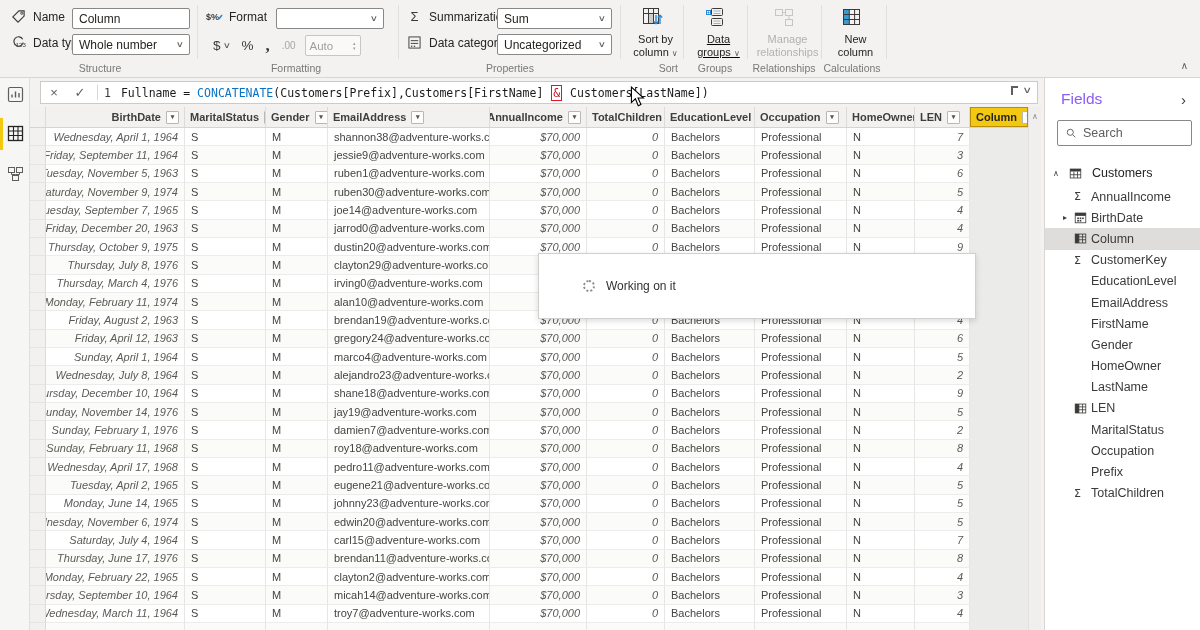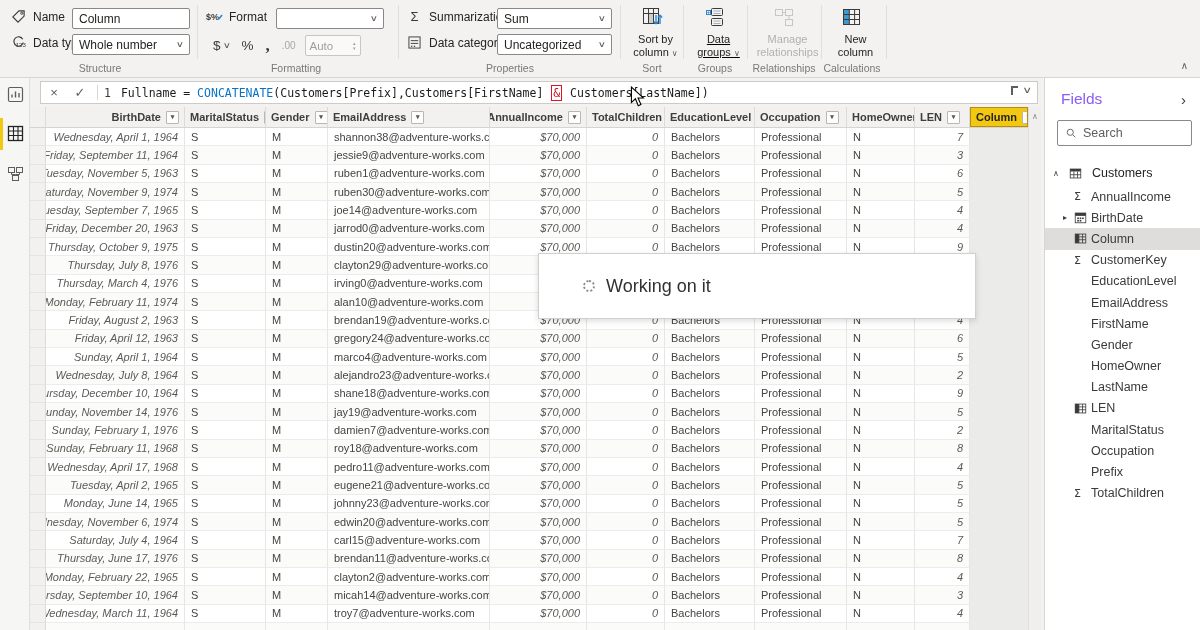--- a/index.html
+++ b/index.html
@@ -67,21 +67,21 @@
   .c-em{width:162px;flex:0 0 162px} .c-ai{width:97px;flex:0 0 97px} .c-tc{width:78px;flex:0 0 78px}
   .c-el{width:90px;flex:0 0 90px} .c-oc{width:92px;flex:0 0 92px} .c-ho{width:68px;flex:0 0 68px}
   .c-len{width:55px;flex:0 0 55px} .c-col{width:58px;flex:0 0 58px}
 
   .vscroll { position:absolute; left:1028px; top:107px; width:13px; height:523px; background:#f0efee; border-left:1px solid #e3e1df; display:flex; justify-content:center; }
   .vscroll .up { font-size:8px; color:#8a8886; margin-top:5px; }
 
   
   .dialog { position:absolute; left:538px; top:253px; width:438px; height:66px; background:#fff; border:1px solid #d2d0ce; box-shadow:0 2px 6px rgba(0,0,0,.14); display:flex; align-items:center; padding-left:44px; gap:11px; z-index:20; }
   .spinner { width:12px; height:12px; border:2px dotted #8a8886; border-radius:50%; }
-  .dialog .msg { font-size:18px; color:#323130; }
+  .dialog .msg { font-size:12px; color:#323130; }
 
   
   .fields-pane { position:absolute; left:1044px; top:78px; width:156px; height:552px; background:#fff; border-left:1px solid #d8d6d4; z-index:5; }
   .fp-head { display:flex; justify-content:space-between; align-items:center; padding:12px 14px 0 16px; }
   .fp-title { font-size:15.5px; color:#8b5cf6; }
   .fp-collapse { font-size:15px; color:#3b3a39; cursor:pointer; }
   .fp-search { margin:12px 8px 0 12px; height:26px; border:1px solid #8a8886; border-radius:2px; display:flex; align-items:center; gap:7px; padding:0 8px; background:#fff; }
   .fp-search input { border:none; outline:none; width:100px; font-size:12.5px; color:#252423; font-family:"Liberation Sans",sans-serif; background:transparent; }
   .fp-search input::placeholder { color:#605e5c; }
   .fp-table-row { display:flex; align-items:center; gap:6px; margin:16px 0 2px 8px; height:22px; cursor:pointer; }
@@ -196,21 +196,21 @@
             <rect x="3.5" y="3.5" width="15" height="15" fill="none" stroke="#3b3a39"></rect>
             <path d="M3.5 8.5h15M8.5 3.5v15M13.5 3.5v15" stroke="#3b3a39" fill="none"></path>
             <rect x="9" y="9" width="4" height="9" fill="#d0cecc"></rect>
             <path d="M16 10 l0 9 M16 19 l-2.2-2.6 M16 19 l2.2-2.6" stroke="#2b88d8" stroke-width="1.4" fill="none"></path>
             <path d="M20 19 l0 -9 M20 10 l-2.2 2.6 M20 10 l2.2 2.6" stroke="#2b88d8" stroke-width="1.4" fill="none"></path>
           </svg>
       </span>
       <span class="bb-line">Sort by</span>
       <span class="bb-line"><span>column</span> <span class="chev">∨</span></span>
     </div>
-    <div class="rb-group-label" style="left:626px; width:52px;">Sort</div>
+    <div class="rb-group-label" style="left:626px; width:52px;text-align:right;">Sort</div>
     <div class="rb-divider" style="left:683px;"></div>
 
     <div class="bigbtn" style="left:688px; width:54px;text-decoration:underline;">
       <span class="bb-icon">
         <svg width="24" height="24" viewBox="0 0 24 24">
             <rect x="8.5" y="3.5" width="11" height="7" rx="1" fill="none" stroke="#3b3a39"></rect>
             <rect x="8.5" y="13.5" width="11" height="7" rx="1" fill="none" stroke="#3b3a39"></rect>
             <path d="M10.5 6h7M10.5 8.5h7M10.5 16h7M10.5 18.5h7" stroke="#9aa8b8" stroke-width="0.9"></path>
             <rect x="3.5" y="5.5" width="4" height="4" fill="none" stroke="#2b88d8"></rect>
             <path d="M5.5 6.5v2M4.5 7.5h2" stroke="#2b88d8"></path>

